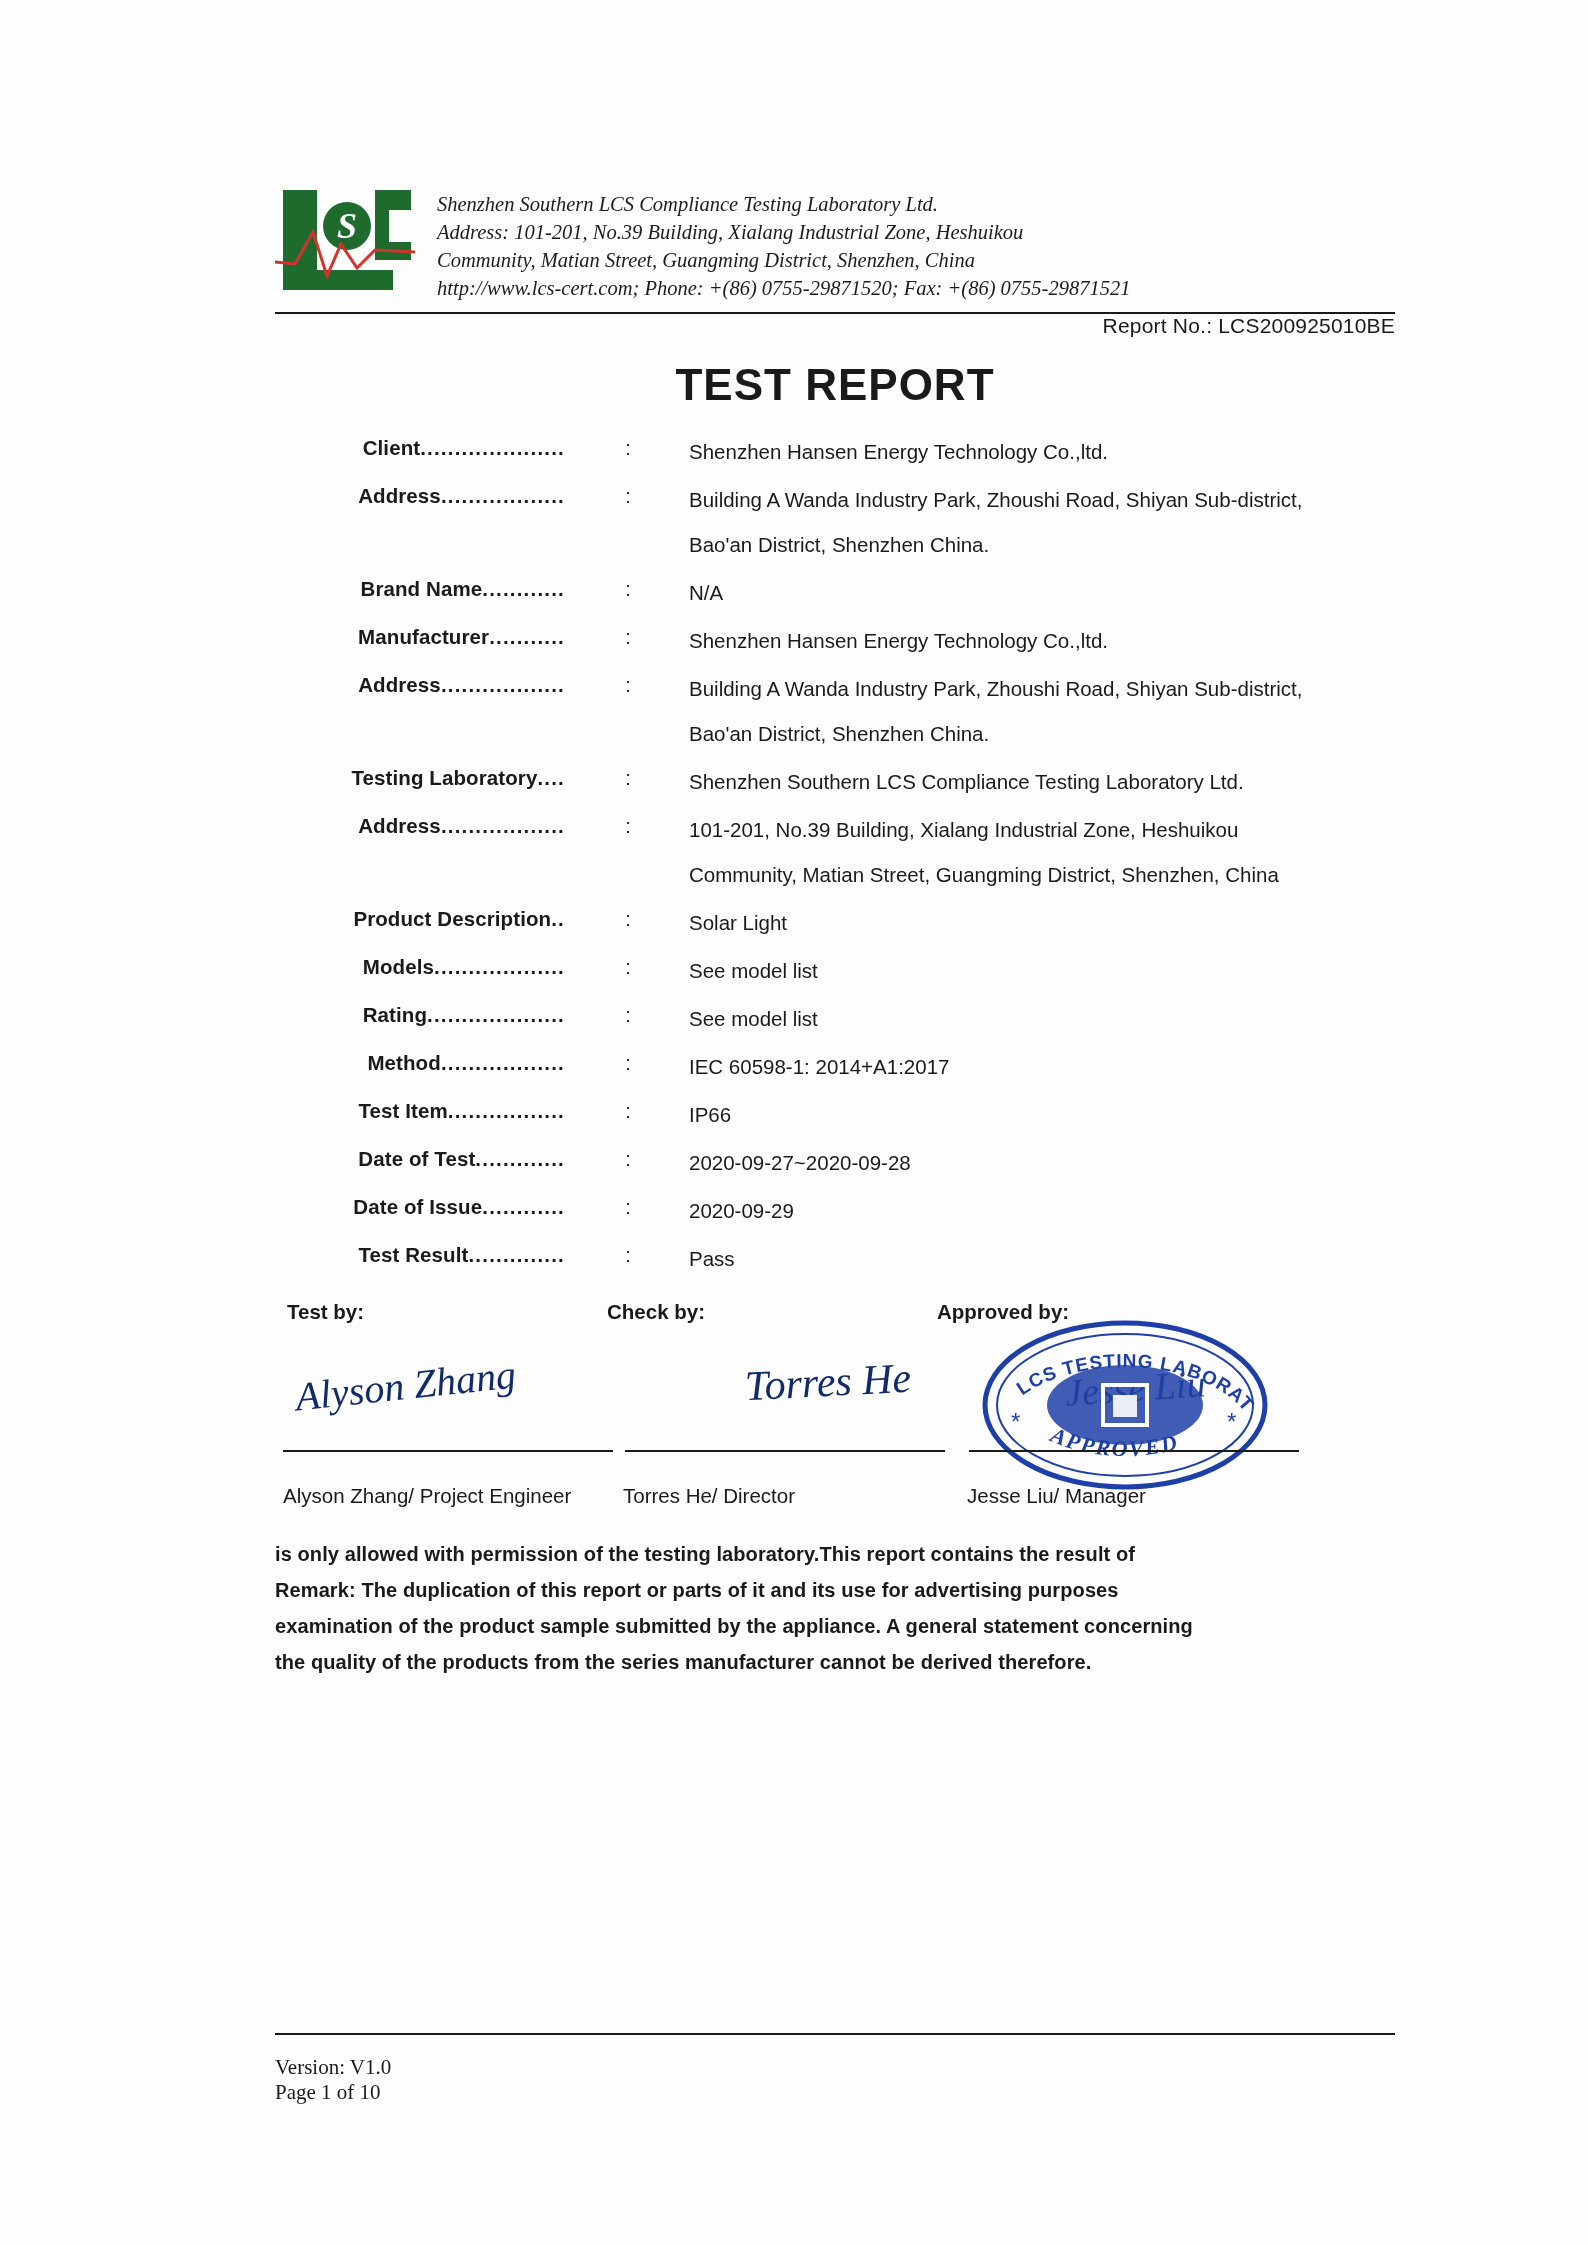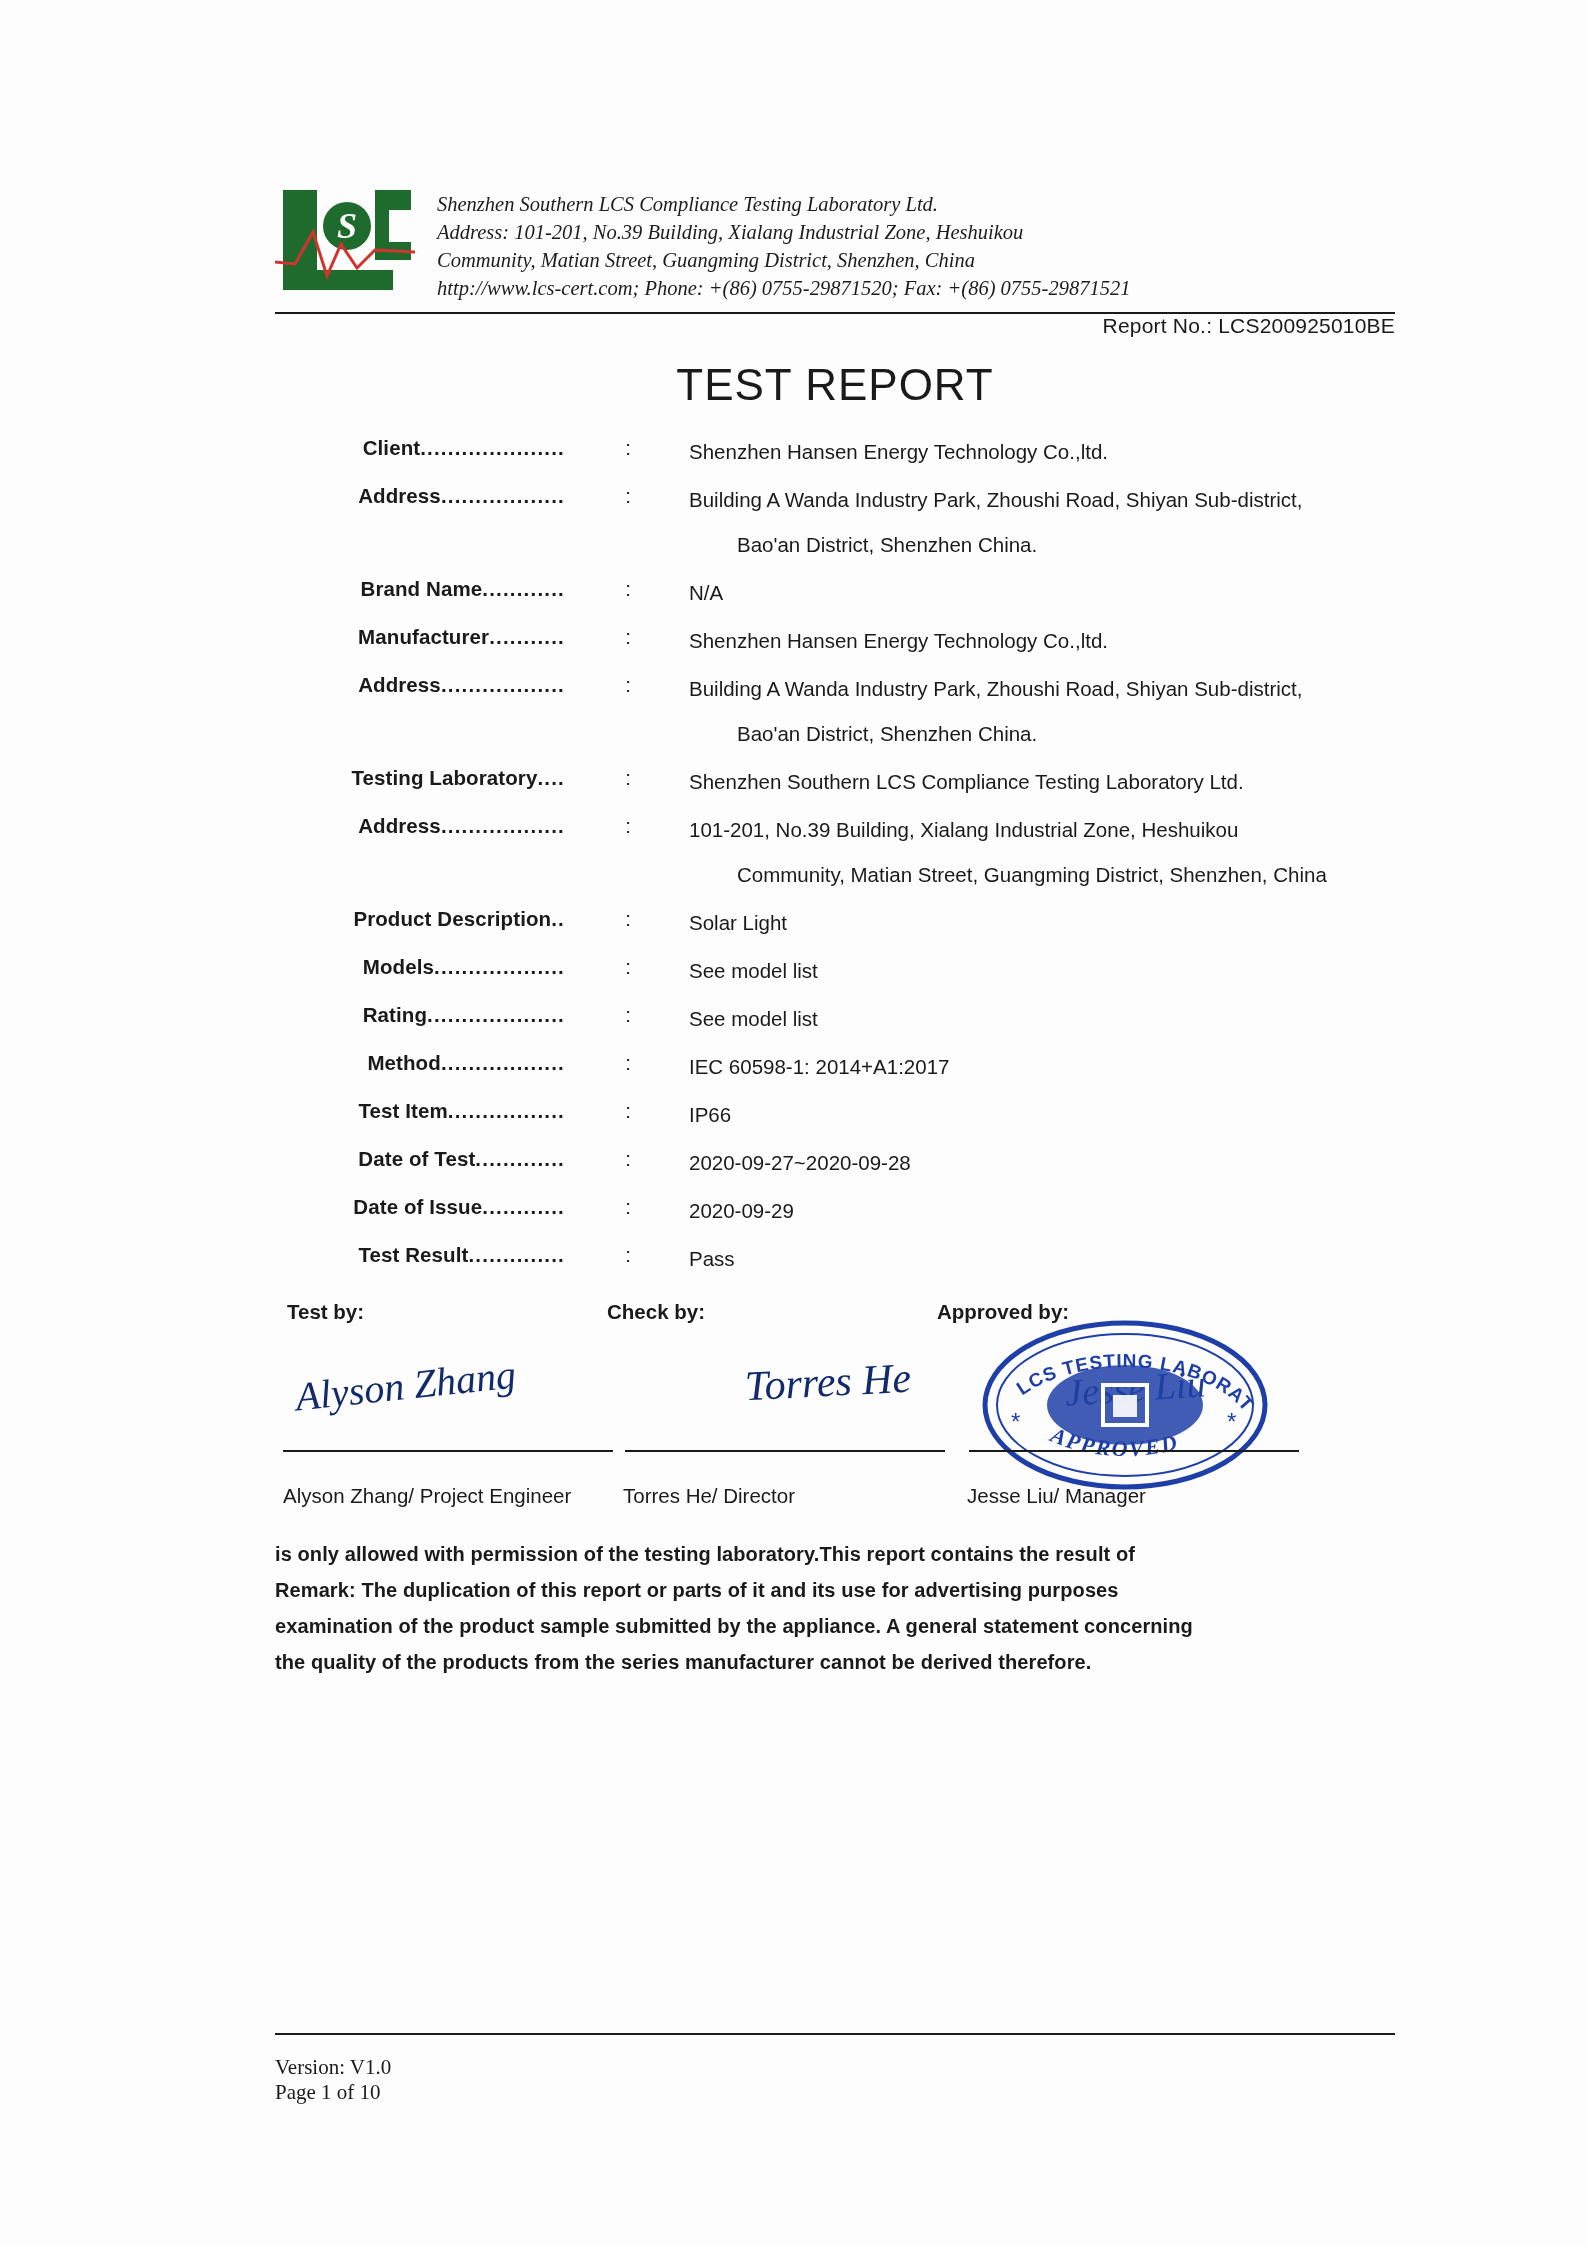--- a/index.html
+++ b/index.html
@@ -107,21 +107,21 @@
   }
   .report-no {
     text-align: right;
     font-size: 21px;
     margin-top: 0;
     letter-spacing: 0.2px;
   }
   .title {
     text-align: center;
     font-size: 44px;
-    font-weight: normal;
+    font-weight: bold;
     letter-spacing: 1px;
     margin: 22px 0 26px 0;
   }
 
   
   .fields { margin-top: 4px; }
   .row {
     display: flex;
     align-items: flex-start;
     margin-bottom: 17px;
@@ -143,21 +143,21 @@
     width: 26px;
     flex: 0 0 26px;
     text-align: center;
     font-size: 20.5px;
   }
   .value-cell {
     flex: 1 1 auto;
     font-size: 20.5px;
     line-height: 31px;
   }
-  .value-cell .line2 { margin-top: 14px; display: block; margin-left: 48px; }
+  .value-cell .line2 { margin-top: 14px; display: block; }
 
   
   .sig-head {
     display: flex;
     margin-top: 26px;
     font-size: 20.5px;
     font-weight: bold;
   }
   .sig-head .c1 { width: 320px; flex: 0 0 320px; padding-left: 12px; }
   .sig-head .c2 { width: 330px; flex: 0 0 330px; }

